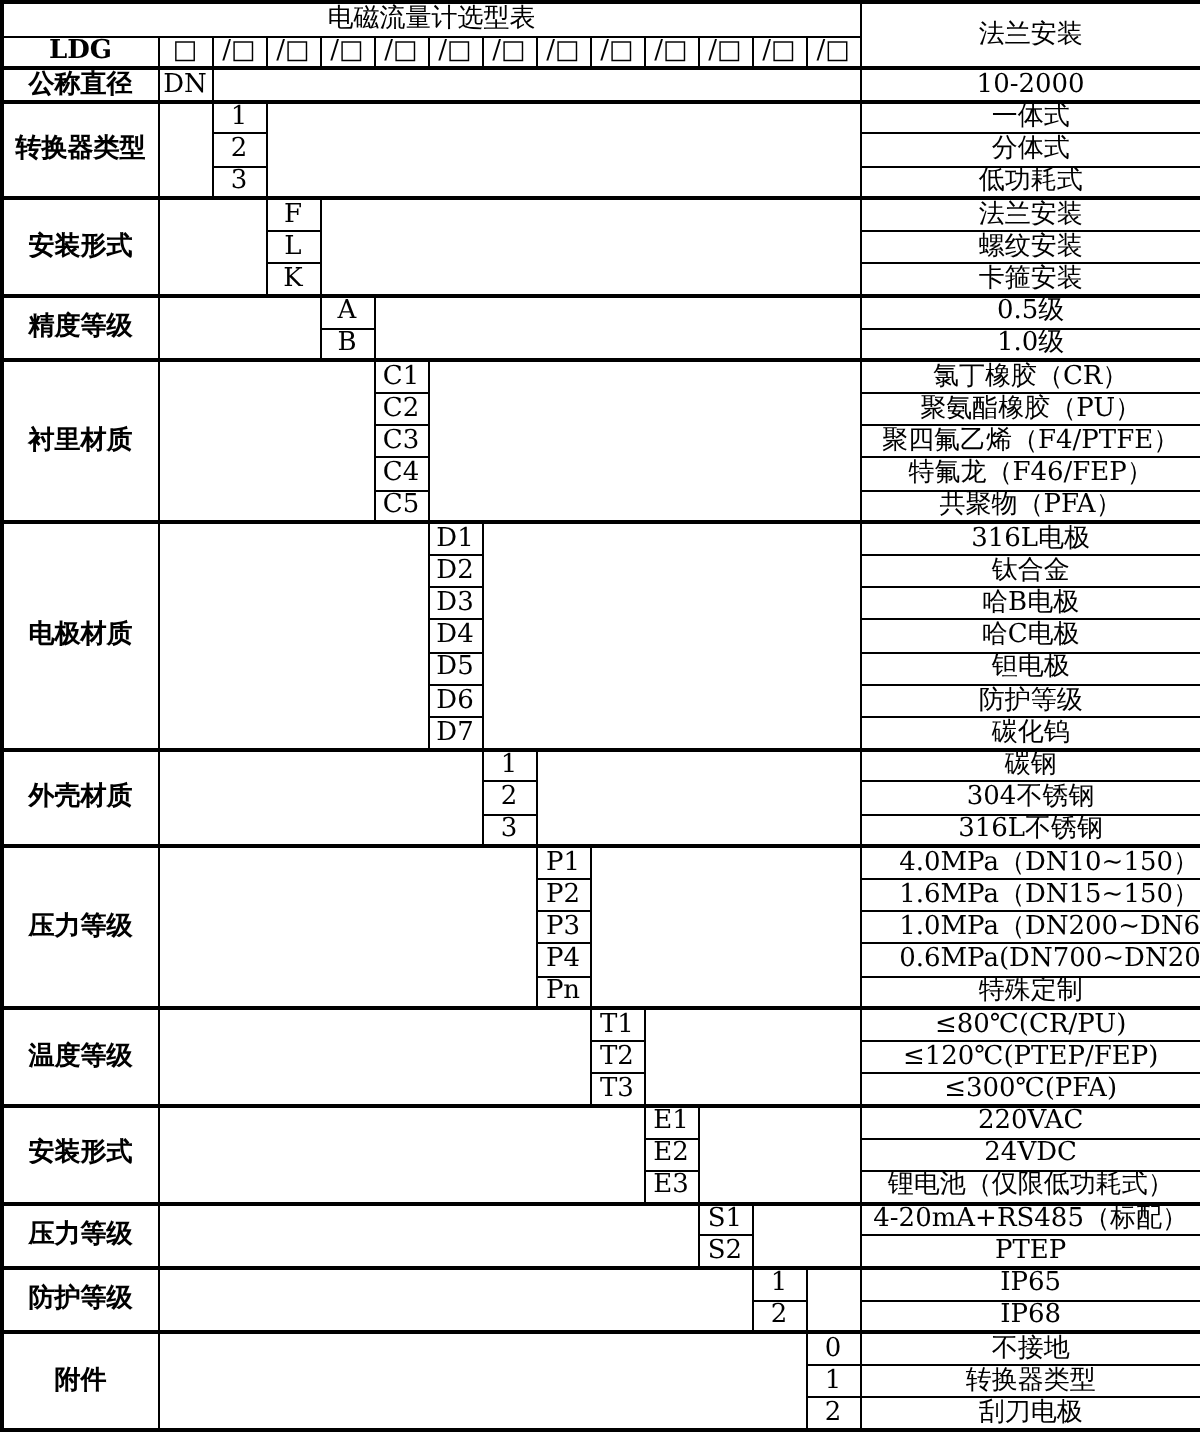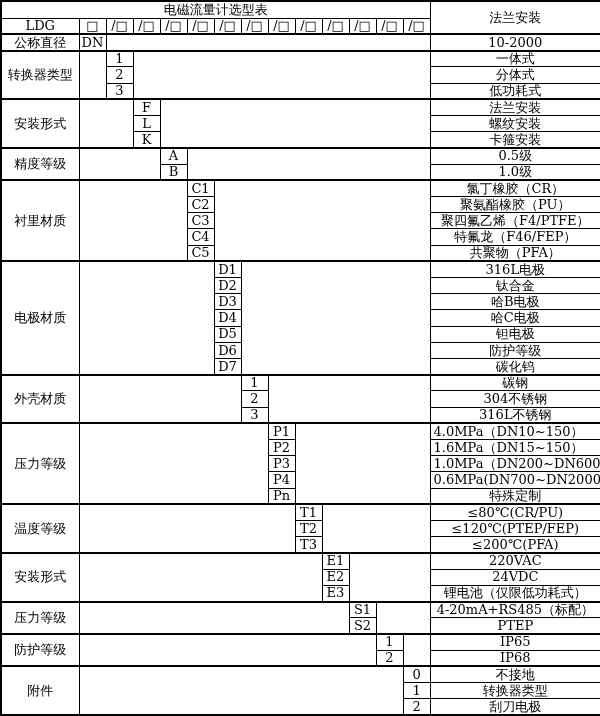--- a/index.html
+++ b/index.html
@@ -35,25 +35,25 @@
     overflow: hidden;
   }
   tr { height: 16px; }
   tr.r-title { height: 17px; }
   tr.sec > td { border-top: 2px solid #000000; }
   td.title-cell {
     font-size: 14px;
     padding-left: 76px; 
   }
   td.fn-header { font-size: 14px; }
-  td.label { font-size: 13px; }
+  td.label { font-size: 13px; font-weight: bold; }
   td.lbl-ldg { text-align: left; padding-left: 14px; }
   td.code { font-size: 13px; }
   td.desc { font-size: 13px; }
-  td.desc.left { text-align: left; padding-left: 3px; }
+  td.desc.left { text-align: left; padding-left: 19px; }
   td.filler { background: #ffffff; }
 </style>
 </head>
 <body>
 
 <div id="page">
   <table class="sel">
     <colgroup>
       <col style="width:78px">
       <col style="width:27px">
@@ -239,21 +239,21 @@
           <td class="code">T1</td>
           <td class="filler" rowspan="3" colspan="4"></td>
           <td class="desc">≤80℃(CR/PU)</td>
         </tr>
         <tr>
           <td class="code">T2</td>
           <td class="desc">≤120℃(PTEP/FEP)</td>
         </tr>
         <tr>
           <td class="code">T3</td>
-          <td class="desc">≤200℃(PFA)</td>
+          <td class="desc">≤300℃(PFA)</td>
         </tr>
         <tr class="sec">
           <td class="label" rowspan="3">安装形式</td>
           <td class="filler" rowspan="3" colspan="9"></td>
           <td class="code">E1</td>
           <td class="filler" rowspan="3" colspan="3"></td>
           <td class="desc">220VAC</td>
         </tr>
         <tr>
           <td class="code">E2</td>

